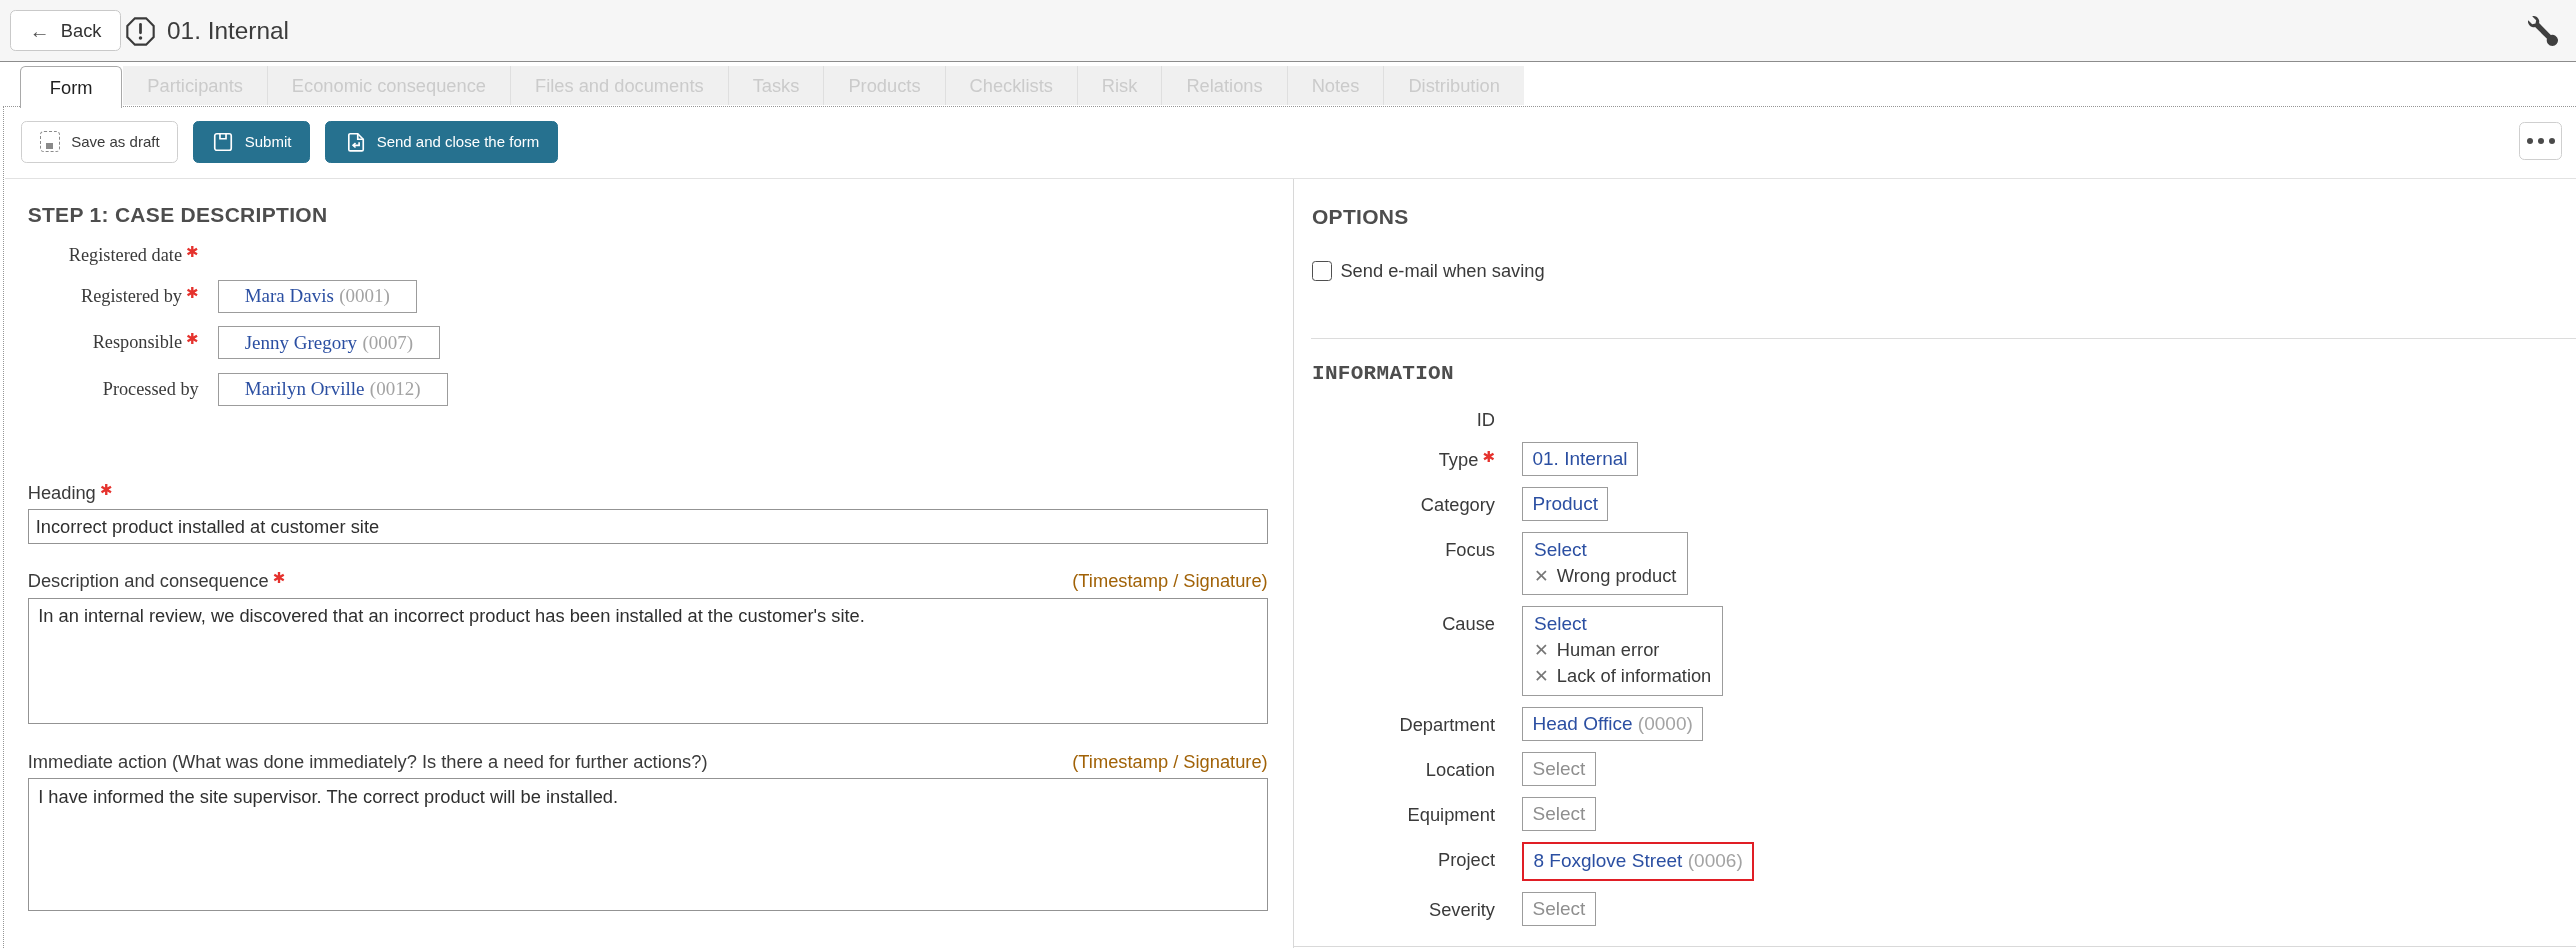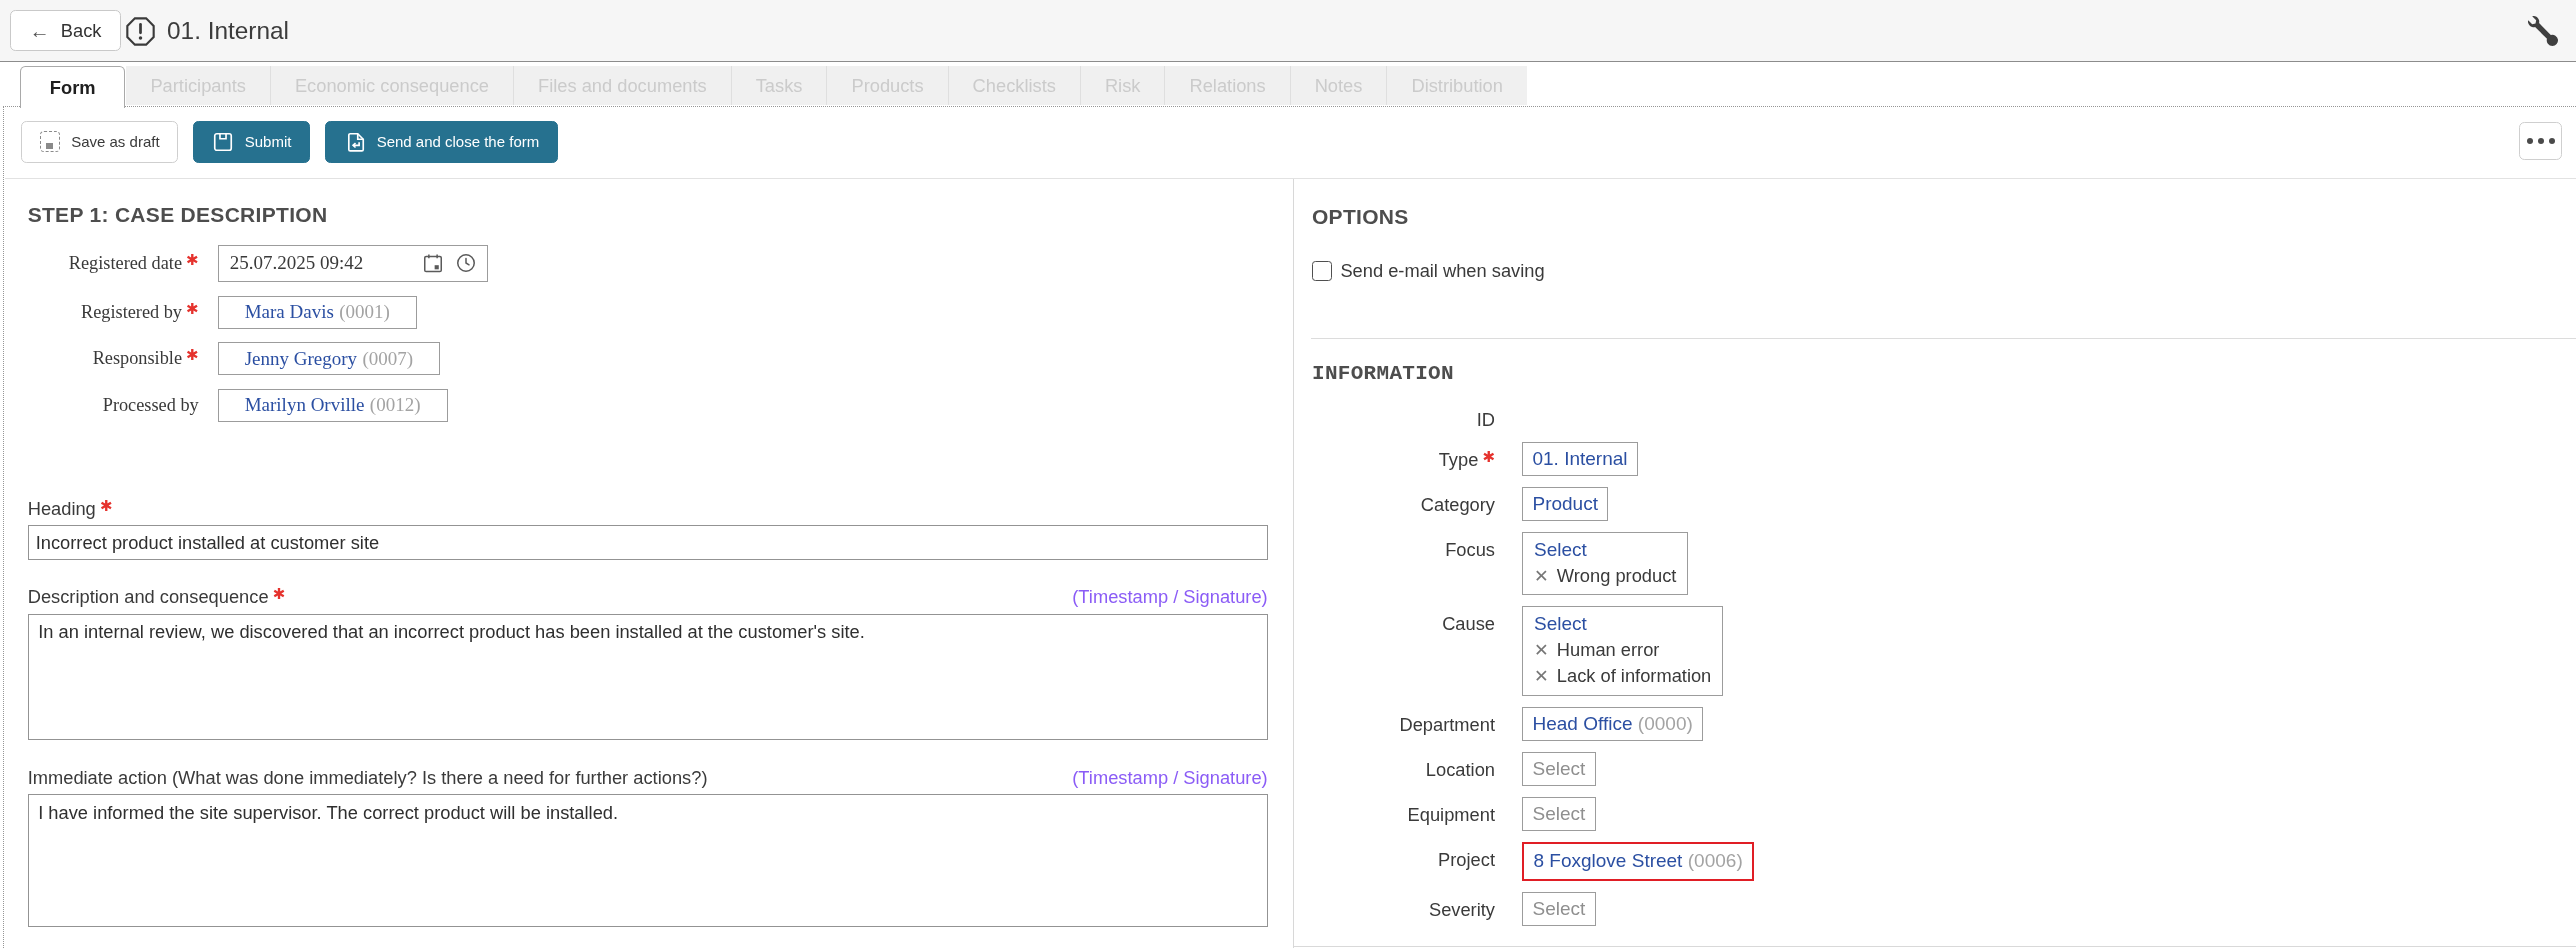--- a/index.html
+++ b/index.html
@@ -35,21 +35,21 @@
     position:absolute; left:20.3px; top:66px; height:42px;
     display:flex; align-items:stretch; z-index:3;
   }
   .tab {
     display:flex; align-items:center; padding:0 24px;
     background:#f0f0f0; color:#cbcbcb; font-size:18.3px; height:39px;
     border-left:1.4px solid #dfdfdf; cursor:pointer; white-space:nowrap;
   }
   .tab:nth-child(2) { border-left:none; }
   .tab.active {
-    background:#ffffff; color:#1f1f1f; font-weight:bold;
+    background:#ffffff; color:#1f1f1f; font-weight:normal;
     border:1.4px solid #a9a9a9; border-bottom:none;
     border-radius:5.4px 5.4px 0 0; height:42px; padding:0 28.5px; margin-right:1.4px;
   }
 
   
   .panel {
     position:absolute; left:2.7px; top:106px; right:0; bottom:0;
     border-top:1.4px dotted #969696; border-left:1.4px dotted #969696;
     background:#ffffff;
   }
@@ -104,21 +104,21 @@
   .dticons svg { width:22px; height:22px; cursor:pointer; }
   .link-blue { color:#2b4fa2; }
   .code-gray { color:#a3a3a3; margin-left:5.4px; }
 
   
   .heading-block { margin-top:76px; }
   .wide-label-row {
     width:1240px; display:flex; justify-content:space-between; align-items:flex-end;
     font-size:18.3px; margin-bottom:5.4px;
   }
-  .ts-link { color:#8b5cf6; font-size:18.3px; cursor:pointer; text-decoration:none; }
+  .ts-link { color:#a16207; font-size:18.3px; cursor:pointer; text-decoration:none; }
   .heading-input {
     width:1240px; height:35px; border:1.4px solid #939393; font-size:18.3px; color:#2f2f2f;
     padding:0 7px; font-family:inherit; background:#fff;
   }
   .desc-block { margin-top:26px; }
   .action-block { margin-top:27px; }
   textarea.bigtext {
     width:1240px; border:1.4px solid #939393; font-size:18.3px; color:#2f2f2f;
     padding:6.8px 9.5px; font-family:inherit; resize:none; background:#fff; display:block;
   }
@@ -222,36 +222,20 @@
   </button>
   <div class="toolbar-divider"></div>
 
   <main class="left-col">
     <div class="section-title step-title">STEP 1: CASE DESCRIPTION</div>
 
     <div class="meta-rows">
 
       <div class="frow">
         <span class="flabel"><span>Registered date</span><span class="req">✱</span></span>
-        <span class="fvalue">
-          <span class="inputbox datebox">
-            <span>25.07.2025 09:42</span>
-            <span class="dticons">
-              <svg viewBox="0 0 16 16">
-                <rect x="2" y="3.2" width="12" height="11" rx="1" fill="none" stroke="#5a5a5a" stroke-width="1.1"></rect>
-                <path d="M5 1.8v2.8M11 1.8v2.8" stroke="#5a5a5a" stroke-width="1.1"></path>
-                <rect x="9.2" y="9.6" width="3" height="3" fill="#5a5a5a"></rect>
-              </svg>
-              <svg viewBox="0 0 16 16">
-                <circle cx="8" cy="8" r="6" fill="none" stroke="#5a5a5a" stroke-width="1.1"></circle>
-                <path d="M8 4.8V8l2.2 1.3" fill="none" stroke="#5a5a5a" stroke-width="1.1" stroke-linecap="round"></path>
-              </svg>
-            </span>
-          </span>
-        </span>
       </div>
 
       <div class="frow">
         <span class="flabel"><span>Registered by</span><span class="req">✱</span></span>
         <span class="fvalue">
           <span class="inputbox">
             <span class="link-blue">Mara Davis</span>
             <span class="code-gray">(0001)</span>
           </span>
         </span>

